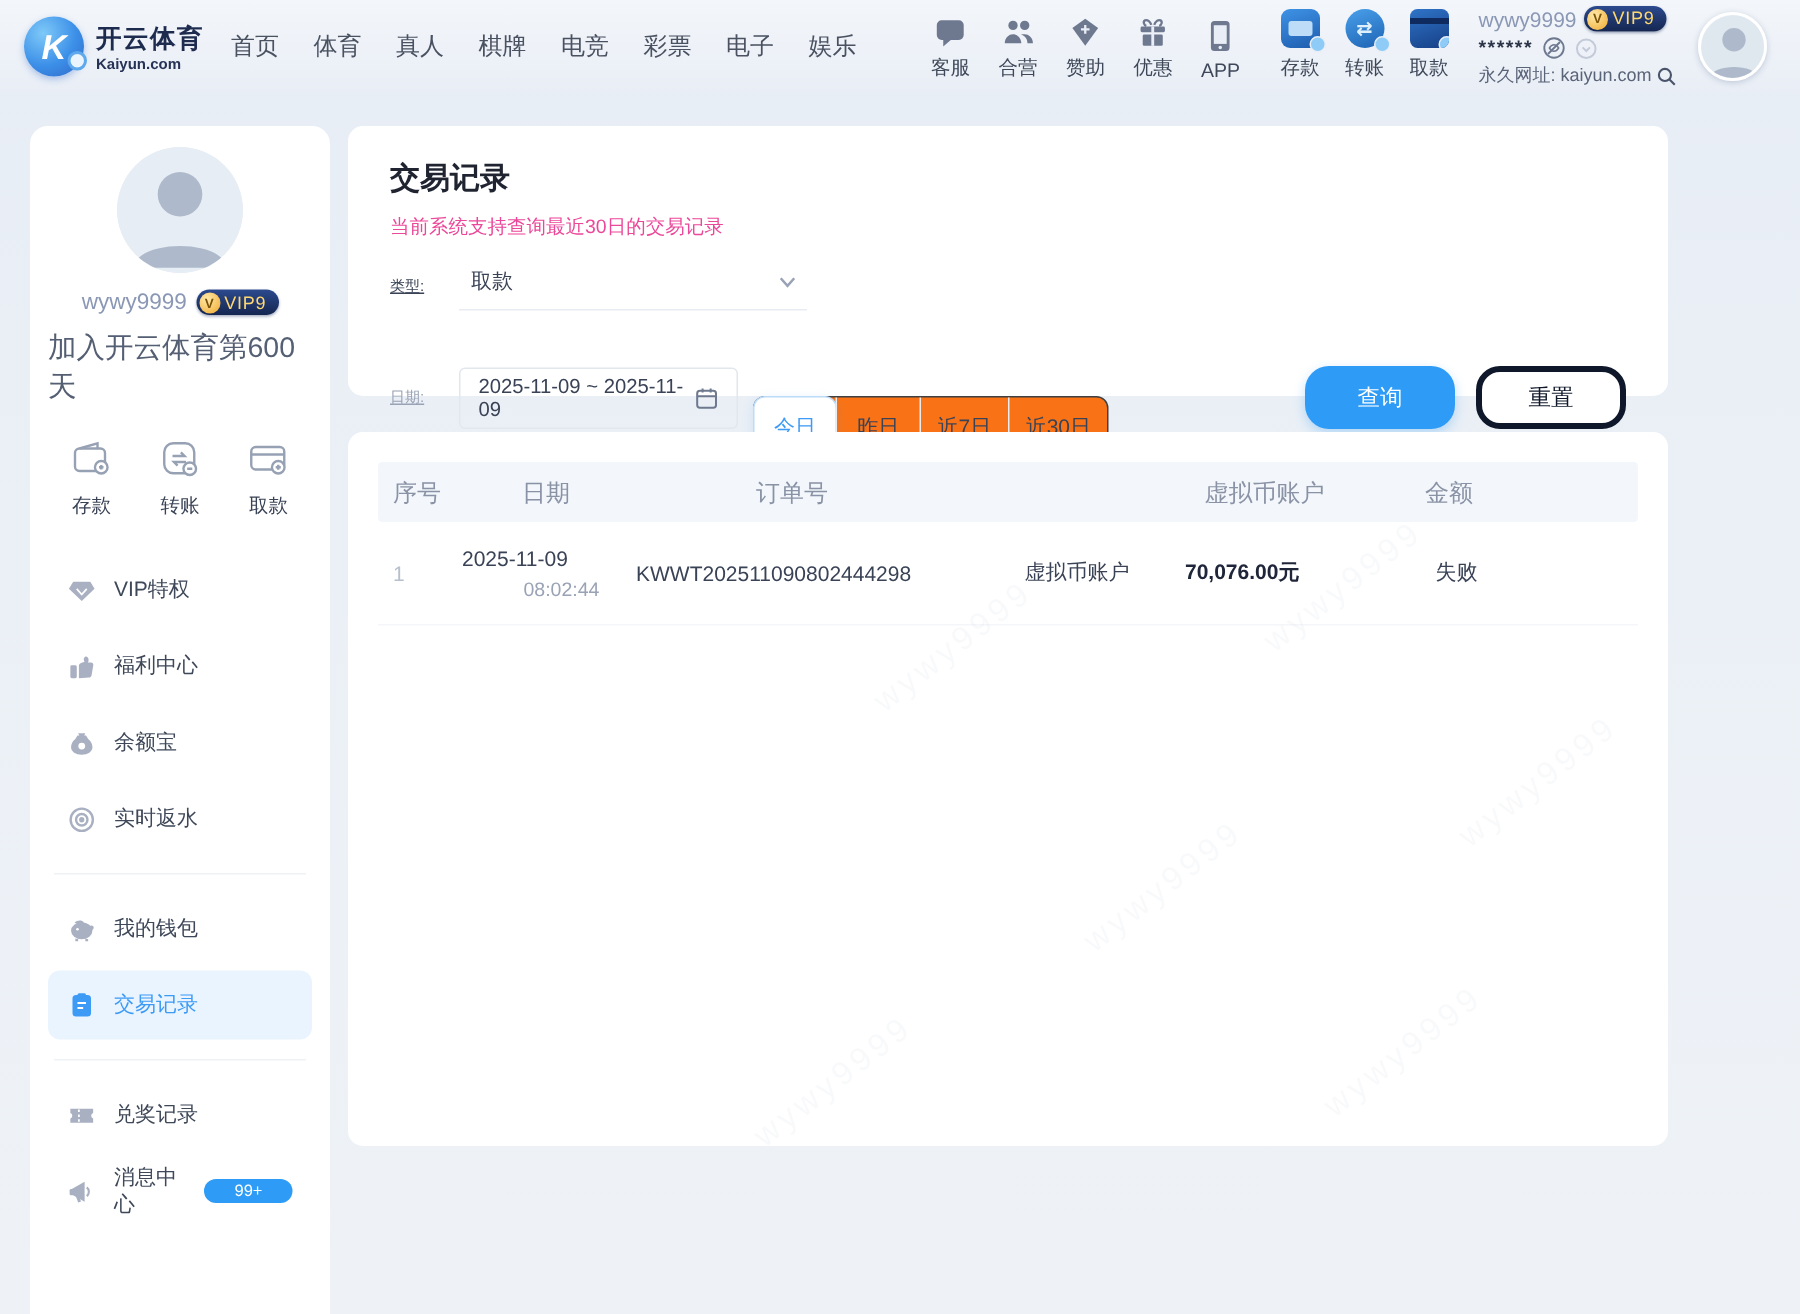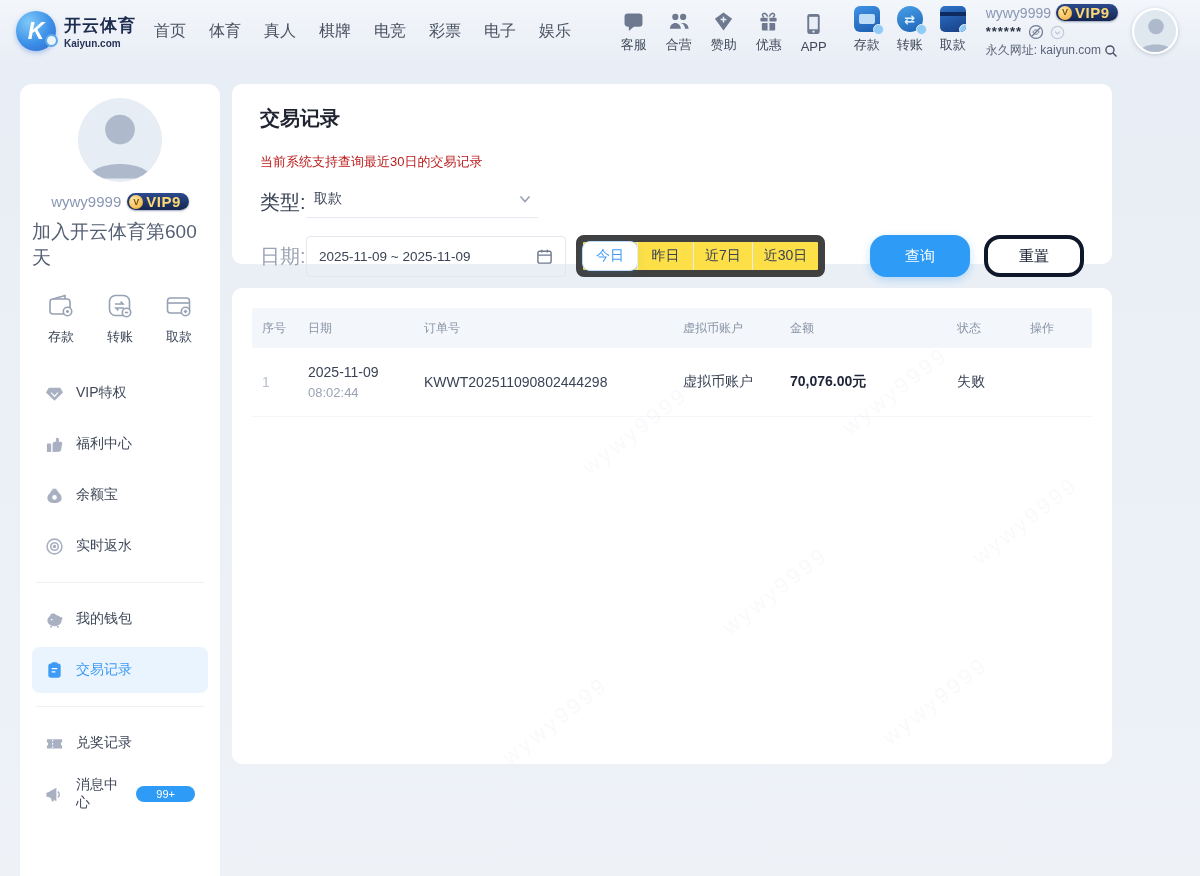--- a/index.html
+++ b/index.html
@@ -43,21 +43,21 @@
     border-radius:2px; background:#bcdcf8; }
   .user-block { margin-left:20px; line-height:1.45; }
   .u-row1 { display:flex; align-items:center; gap:5px; }
   .u-name { font-size:14px; color:#8a97b5; }
   .vip-badge { display:inline-flex; align-items:center; gap:3px; height:17px;
     background:linear-gradient(180deg,#2c4a8e,#152650); border-radius:9px;
     padding:0 8px 0 2px; box-shadow:0 1px 2px rgba(20,40,90,.4); }
   .vip-em { width:14px; height:14px; border-radius:50%;
     background:radial-gradient(circle at 35% 30%,#ffe9a8,#f0a92e);
     color:#7a5208; font-size:9px; font-weight:bold; display:flex; align-items:center; justify-content:center; }
-  .vip-txt { font-size:15px; font-weight:bold; color:#ffd871; letter-spacing:.5px; }
+  .vip-txt { font-size:12px; font-weight:normal; color:#ffd871; letter-spacing:.5px; }
   .u-row2 { display:flex; align-items:center; gap:6px; }
   .u-masked { font-size:13px; font-weight:bold; color:#2b3346; letter-spacing:1px; }
   .u-row3 { display:flex; align-items:center; gap:3px; font-size:12px; color:#5a6478; }
   .hdr-avatar { width:46px; height:46px; border-radius:50%; overflow:hidden; margin-left:14px;
     border:2px solid #fff; box-shadow:0 1px 4px rgba(60,80,120,.25); cursor:pointer; flex:none; }
 
   
   .sidebar { position:absolute; left:20px; top:84px; width:200px; height:792px;
     background:#fff; border-radius:12px 12px 0 0; padding:14px 12px 0; }
   .s-avatar { width:84px; height:84px; border-radius:50%; margin:0 auto; overflow:hidden; background:#e9eef4; }
@@ -75,51 +75,51 @@
   .menu-item.active .mi { color:#3d9af5; }
   .menu-badge { margin-left:auto; background:#2e9cf6; color:#fff; font-size:11px;
     border-radius:9px; padding:2px 20px; }
   .s-divider { height:1px; background:#eef1f5; margin:13px 4px; }
 
   
   .main { position:absolute; left:232px; top:84px; width:880px; }
   .card { background:#fff; border-radius:10px; }
   .card1 { height:180px; padding:21px 28px; }
   .page-title { font-size:20px; font-weight:bold; color:#1f2430; }
-  .page-subtitle { margin-top:21px; font-size:13px; color:#b91c1c; }
+  .page-subtitle { margin-top:10px; font-size:13px; color:#ec4899; }
   .type-row { margin-top:15px; display:flex; align-items:center; }
-  .f-label { width:46px; font-size:20px; color:#3a4356; flex:none; }
+  .f-label { width:46px; font-size:10px; color:#3a4356; flex:none;text-decoration:underline; }
   .f-label.lt { color:#9aa3b5; }
   .type-select { width:232px; display:flex; justify-content:space-between; align-items:center;
     border-bottom:1px solid #e8ecf2; padding:4px 6px 9px 8px; font-size:14px; color:#3a4356; cursor:pointer; }
   .date-row { margin-top:17px; display:flex; align-items:center; }
-  .date-input { width:260px; height:41px; border:1px solid #e2e7ee; border-radius:4px;
+  .date-input { width:186px; height:41px; border:1px solid #e2e7ee; border-radius:4px;
     display:flex; align-items:center; justify-content:space-between; padding:0 12px;
     font-size:13.5px; color:#3a4356; cursor:pointer; }
-  .range-group { display:flex; margin-left:10px; height:42px; background:#fde047;
-    border:7px solid #404040; border-radius:8px; }
+  .range-group { display:flex; margin-left:10px; height:42px; background:#f97316;
+    border:1px solid #404040; border-radius:8px;margin-top:40px; }
   .range-btn { min-width:56px; padding:0 11px; display:flex; align-items:center; justify-content:center;
     font-size:14px; color:#3a4356; border-left:1px solid #e9edf2; cursor:pointer; }
   .range-btn:first-child { border-left:none; }
   .range-btn.active { background:#fff; border:1px solid #bcdcf9; border-radius:8px;
     color:#3d9af5; margin:-1px; box-shadow:0 2px 8px rgba(61,154,245,.15); }
   .f-spacer { flex:1; }
   .btn { height:42px; width:100px; border-radius:16px; font-size:15px; cursor:pointer;
     font-family:inherit; display:flex; align-items:center; justify-content:center; }
   .btn-search { background:#2e9cf6; color:#fff; border:none; box-shadow:0 3px 8px rgba(46,156,246,.3); }
   .btn-reset { background:#fff; color:#0f172a; border:4px solid #0f172a; margin-left:14px; }
 
   .card2 { margin-top:24px; height:476px; padding:20px; position:relative; overflow:hidden; }
   .tgrid { display:grid; grid-template-columns:46px 116px 259px 107px 167px 73px 1fr; }
   .thead { background:#f3f7fb; border-radius:3px; height:40px; align-items:center;
-    padding:0 10px; font-size:12px; color:#8a93a6; }
+    padding:0 10px; font-size:16px; color:#8a93a6;gap:40px; }
   .trow { padding:16px 10px; align-items:center; font-size:14px; color:#3a4356;
     border-bottom:1px solid #f4f6f9; }
   .c-index { color:#b6bfcc; }
-  .c-time { color:#9aa3b5; font-size:13px; margin-top:5px; }
+  .c-time { color:#9aa3b5; font-size:13px; margin-top:5px;margin-left:41px; }
   .c-amount { font-weight:bold; color:#20263a; }
   .wm { position:absolute; color:#7b8db0; opacity:.045; transform:rotate(-38deg);
     font-size:22px; letter-spacing:3px; pointer-events:none; white-space:nowrap; }
 </style>
 </head>
 <body>
 
 <header class="topbar">
   <div class="logo">
     <div class="logo-mark">K<span class="logo-ball"></span></div>

